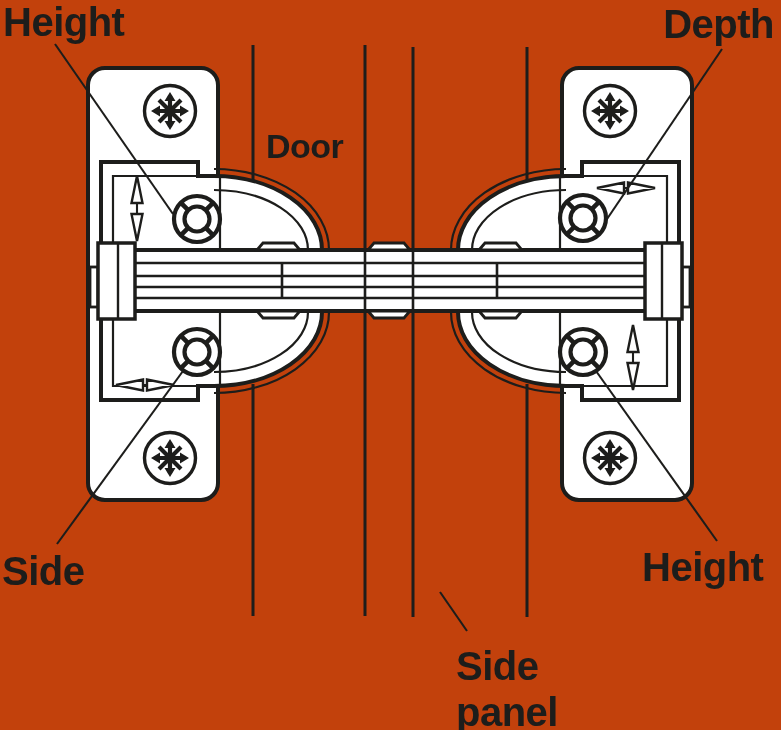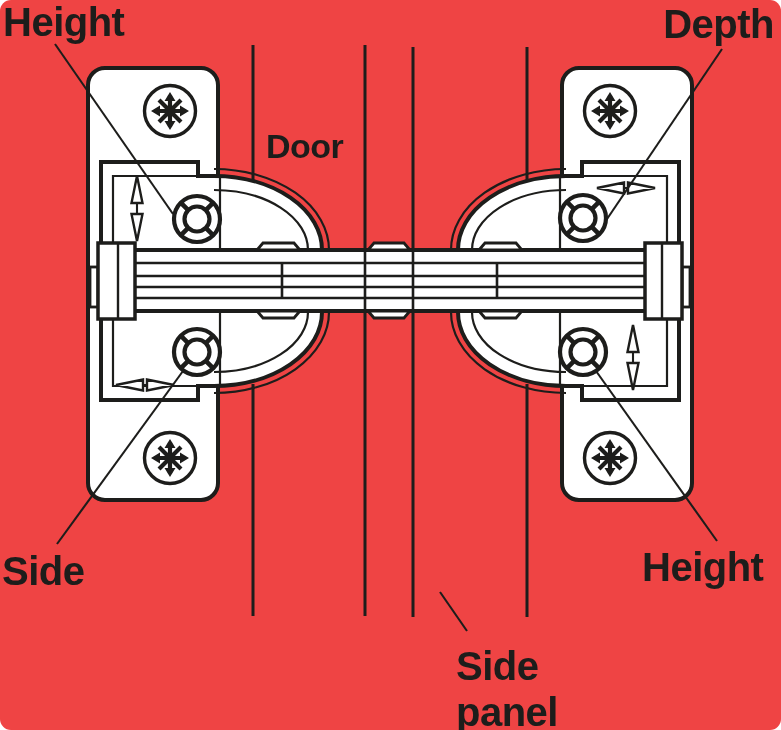--- a/index.html
+++ b/index.html
@@ -1,16 +1,16 @@
 <!DOCTYPE html>
 <html><head>
 <meta charset="utf-8">
 <style>
   html,body { margin:0; padding:0; background:#ffffff; }
-  .stage { width:781px; height:730px; position:relative; background:#ef4444; overflow:hidden;border-radius:11px; }
+  .stage { width:781px; height:730px; position:relative; background:#c2410c; overflow:hidden; }
   svg { display:block; }
   .ln  { stroke:#1d1d1b; fill:none; stroke-linecap:butt; stroke-linejoin:miter; }
   .fw  { fill:#ffffff; }
   .s4  { stroke-width:4; }
   .s35 { stroke-width:3.5; }
   .s3  { stroke-width:3; }
   .s26 { stroke-width:2.6; }
   .s22 { stroke-width:2.2; }
   .s2  { stroke-width:2.1; }
   .lbl    { font:700 40px "Liberation Sans", sans-serif; fill:#1d1d1b; letter-spacing:-0.5px; }

